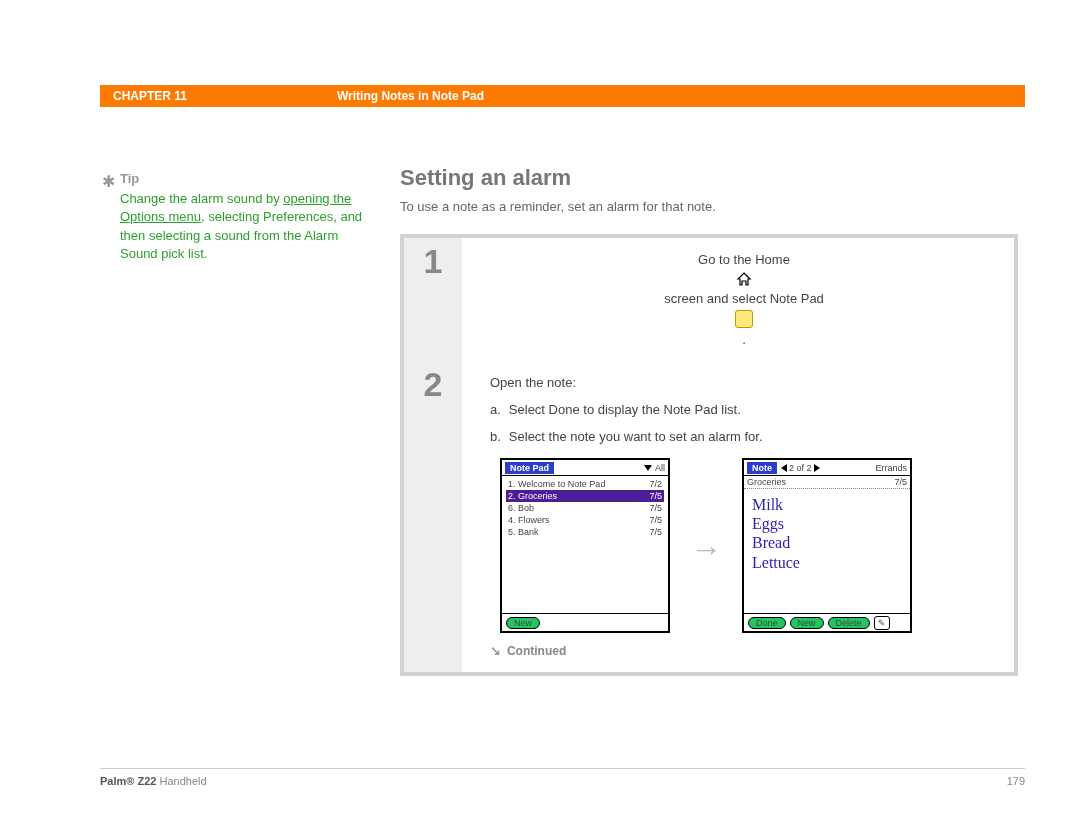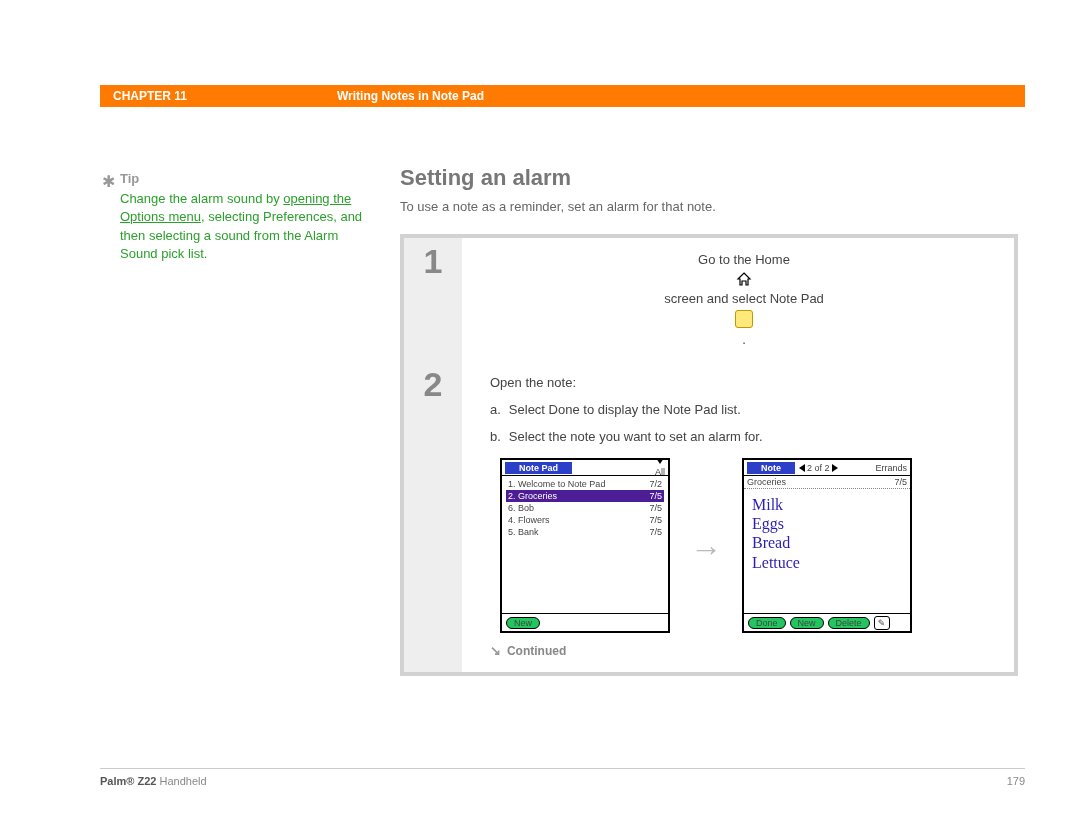--- a/index.html
+++ b/index.html
@@ -155,30 +155,29 @@
     display: flex;
     align-items: center;
     padding: 0 3px;
     border-bottom: 1px solid #000;
     gap: 4px;
   }
   .palm-title-tab {
     background: #2c3fc8;
     color: #fff;
     font-weight: bold;
-    padding: 1px 14px;
+    padding: 1px 5px;
     font-size: 9px;
   }
   .palm-title-right {
     margin-left: auto;
     font-size: 9px;
     display: flex;
     align-items: center;
     gap: 3px;
-    flex-direction: column;
   }
   .tri-down {
     width: 0; height: 0;
     border-left: 4px solid transparent;
     border-right: 4px solid transparent;
     border-top: 6px solid #000;
     display: inline-block;
   }
   .palm-list {
     flex: 1;

